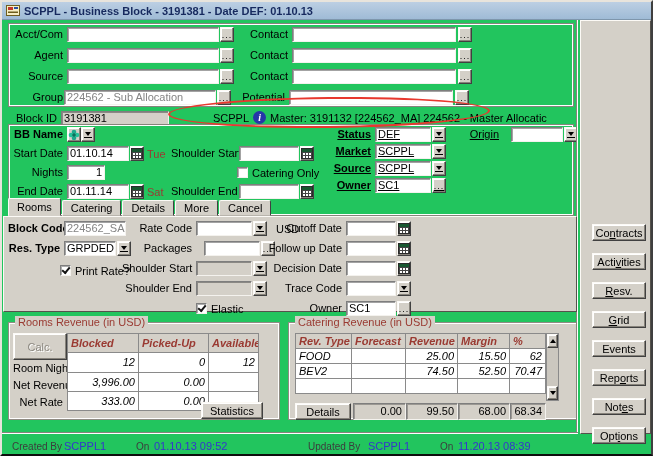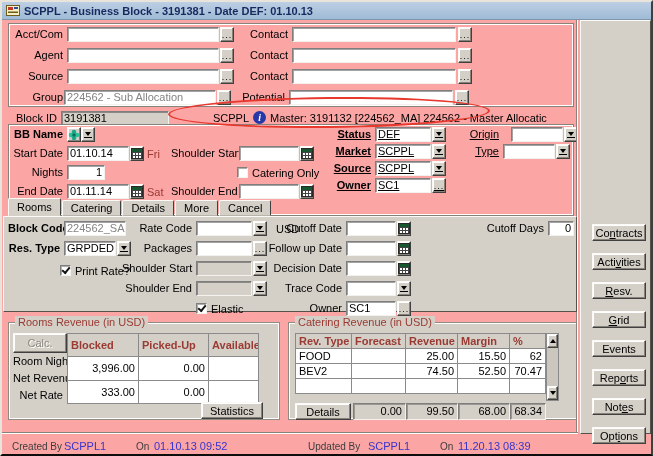--- a/index.html
+++ b/index.html
@@ -1,19 +1,19 @@
 <!DOCTYPE html>
 <html><head>
 <meta charset="utf-8">
 <style>
   * { margin:0; padding:0; box-sizing:border-box; }
   html,body { width:653px; height:456px; }
   body { font-family:"Liberation Sans", sans-serif; font-size:11px; color:#000; }
   .window{
-    position:relative; width:653px; height:456px; background:#fca5a5;
+    position:relative; width:653px; height:456px; background:#22c55e;
     border:2px solid; border-color:#e8e4dc #3f3f3f #0d0d0d #e8e4dc; overflow:hidden;
   }
   
   .titlebar{
     position:absolute; left:0; top:0; right:0; height:18px;
     background:linear-gradient(#bccfe3,#9fbbd6);
     border-bottom:1px solid #7e96ac;
     display:flex; align-items:center; gap:4px; padding:0 4px;
     color:#16295e; font-weight:bold; font-size:11px; white-space:nowrap;
   }
@@ -79,21 +79,21 @@
     position:absolute; left:1px; top:214px; width:574px; height:96px; background:#d4d0c8;
     border:1px solid; border-color:#fcfaf6 #55524c #55524c #fcfaf6; z-index:2;
   }
   .tp-col{ position:absolute; display:flex; flex-direction:column; gap:5px; }
   .tp-row{ display:flex; align-items:center; height:15px; }
   
   .groupbox{ position:absolute; background:#d4d0c8; border:1px solid #8f8b83;
     box-shadow:inset 1px 1px 0 #fff, inset -1px -1px 0 #fff; }
   .legend{ position:absolute; top:-7px; left:6px; background:#d4d0c8; padding:0 3px;
     color:#9a3a32; white-space:nowrap; line-height:12px; }
-  table.grid{ border-collapse:collapse; table-layout:fixed; }
+  table.grid{ border-collapse:collapse; table-layout:fixed;font-style:italic; }
   table.grid th, table.grid td{
     border:1px solid #8a8a8a; height:15px; padding:0 3px; font-size:11px;
     overflow:hidden; white-space:nowrap;
   }
   table.grid th{ background:#d4d0c8; color:#9a3a32; text-align:left; font-weight:bold; }
   table.grid td{ background:#fff; text-align:right; }
   table.grid td.lt{ text-align:left; }
   .rowlbl{ height:17px; line-height:17px; text-align:right; padding-right:4px; white-space:nowrap; }
   .tot{
     background:#d4d0c8; height:17px; line-height:14px; text-align:right; padding:0 3px;
@@ -223,21 +223,21 @@
       <button class="btn3d mini">
           <span class="dd-glyph"></span>
         </button>
     </div>
     <div class="row">
       <span class="lbl" style="width:52px;margin-right:4px">Start Date</span>
       <div class="field" style="width:62px"><span>01.10.14</span></div>
       <button class="btn3d mini" style="margin-left:1px">
           <span class="cal-icon"></span>
         </button>
-      <span class="dow">Fri</span>
+      <span class="dow">Tue</span>
       <span class="lbl" style="width:64px;margin-left:4px">Shoulder Start</span>
       <div class="field" style="width:60px;margin-left:4px"><span></span></div>
       <button class="btn3d mini" style="margin-left:1px">
           <span class="cal-icon"></span>
         </button>
     </div>
     <div class="row">
       <span class="lbl" style="width:52px;margin-right:4px">Nights</span>
       <div class="field num" style="width:38px"><span>1</span></div>
       <span class="cb" style="margin-left:132px"></span>
@@ -284,27 +284,20 @@
         <div class="field" style="width:56px"><span>SC1</span></div>
         <button class="btn3d mini dots" style="margin-left:1px">
             <span>...</span>
           </button>
       </div>
     </div>
 
     <div class="abscol" style="left:446px;top:2px">
       <div class="row">
         <span class="lbl" style="width:44px;margin-right:12px">Origin</span>
-        <div class="field" style="width:52px"><span></span></div>
-        <button class="btn3d mini" style="margin-left:1px">
-            <span class="dd-glyph"></span>
-          </button>
-      </div>
-      <div class="row">
-        <span class="lbl" style="width:44px;margin-right:4px">Type</span>
         <div class="field" style="width:52px"><span></span></div>
         <button class="btn3d mini" style="margin-left:1px">
             <span class="dd-glyph"></span>
           </button>
       </div>
     </div>
   </div>
 
   <div class="tabstrip">
     <div class="tab active">Rooms</div>
@@ -337,21 +330,21 @@
 
     <div class="tp-col" style="left:118px;top:4px">
       <div class="tp-row">
         <span class="lbl" style="width:70px;margin-right:4px">Rate Code</span>
         <div class="field" style="width:56px"><span></span></div>
         <button class="btn3d mini" style="margin-left:1px">
             <span class="dd-glyph"></span>
           </button>
       </div>
       <div class="tp-row">
-        <span class="lbl" style="width:70px;margin-right:4px">Packages</span>
+        <span class="lbl" style="width:70px;margin-right:12px">Packages</span>
         <div class="field" style="width:56px"><span></span></div>
         <button class="btn3d mini dots" style="margin-left:1px">
             <span>...</span>
           </button>
       </div>
       <div class="tp-row">
         <span class="lbl" style="width:70px;margin-right:4px">Shoulder Start</span>
         <div class="field graybg" style="width:56px"><span></span></div>
         <button class="btn3d mini" style="margin-left:1px">
             <span class="dd-glyph"></span>
@@ -401,48 +394,49 @@
       </div>
       <div class="tp-row">
         <span class="lbl" style="width:80px;margin-right:4px">Owner</span>
         <div class="field" style="width:50px"><span>SC1</span></div>
         <button class="btn3d mini dots" style="margin-left:1px">
             <span>...</span>
           </button>
       </div>
     </div>
 
-    <div class="tp-row" style="position:absolute;left:478px;top:4px">
-      <span class="lbl" style="width:62px;margin-right:4px">Cutoff Days</span>
-      <div class="field num" style="width:26px"><span>0</span></div>
-    </div>
   </div>
 
   <div class="groupbox" style="left:6px;top:320px;width:272px;height:98px">
     <span class="legend">Rooms Revenue (in USD)</span>
     <div style="position:absolute;left:4px;top:10px;display:flex">
       <div style="width:54px">
-        <button class="btn3d btn-disabled" style="width:54px;height:20px">
+        <button class="btn3d btn-disabled" style="width:54px;height:27px">
             <span>Calc.</span>
           </button>
         <div class="rowlbl">Room Nights</div>
         <div class="rowlbl">Net Revenue</div>
         <div class="rowlbl">Net Rate</div>
       </div>
       <table class="grid" style="width:191px">
         <colgroup>
             <col style="width:71px">
             <col style="width:70px">
             <col style="width:50px">
           </colgroup>
         <tbody>
             <tr>
           <th>Blocked</th>
           <th>Picked-Up</th>
           <th>Available</th>
+        </tr>
+        <tr>
+          <td>12</td>
+          <td>0</td>
+          <td>12</td>
         </tr>
         <tr>
           <td>3,996.00</td>
           <td>0.00</td>
           <td></td>
         </tr>
         <tr>
           <td>333.00</td>
           <td>0.00</td>
           <td></td>

